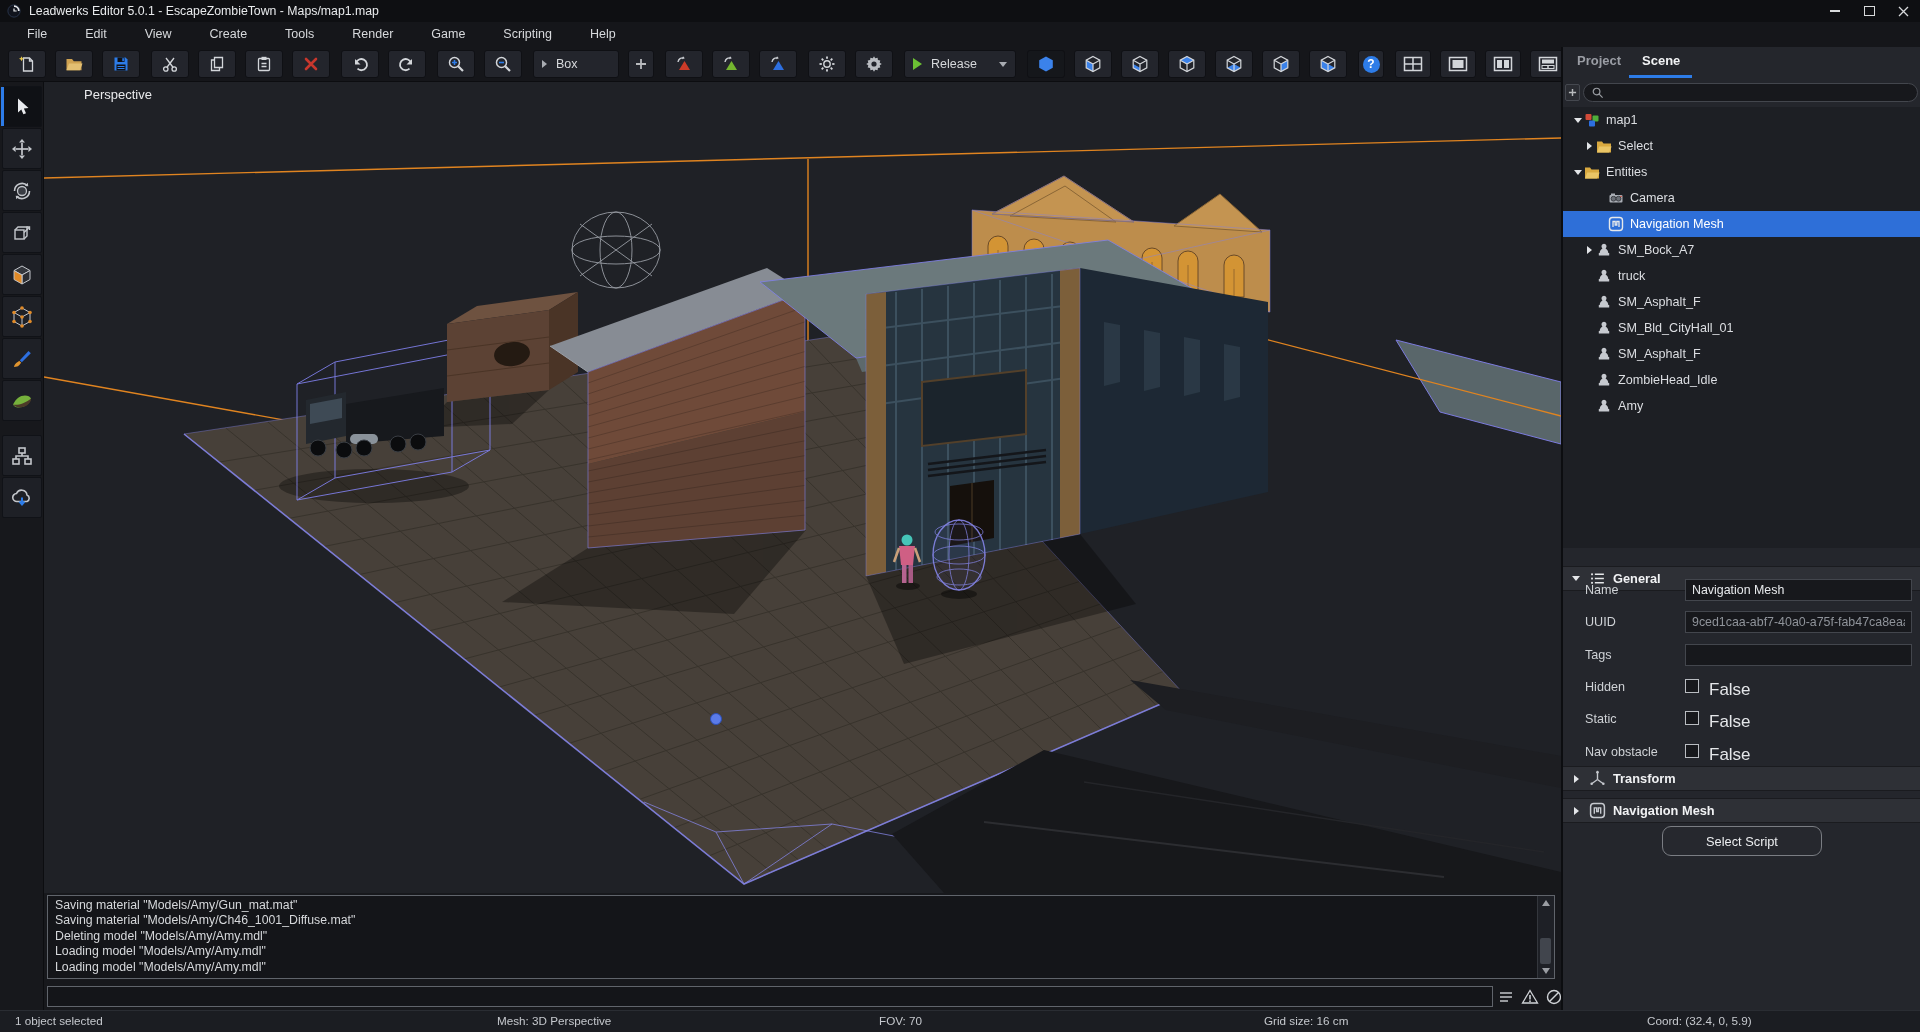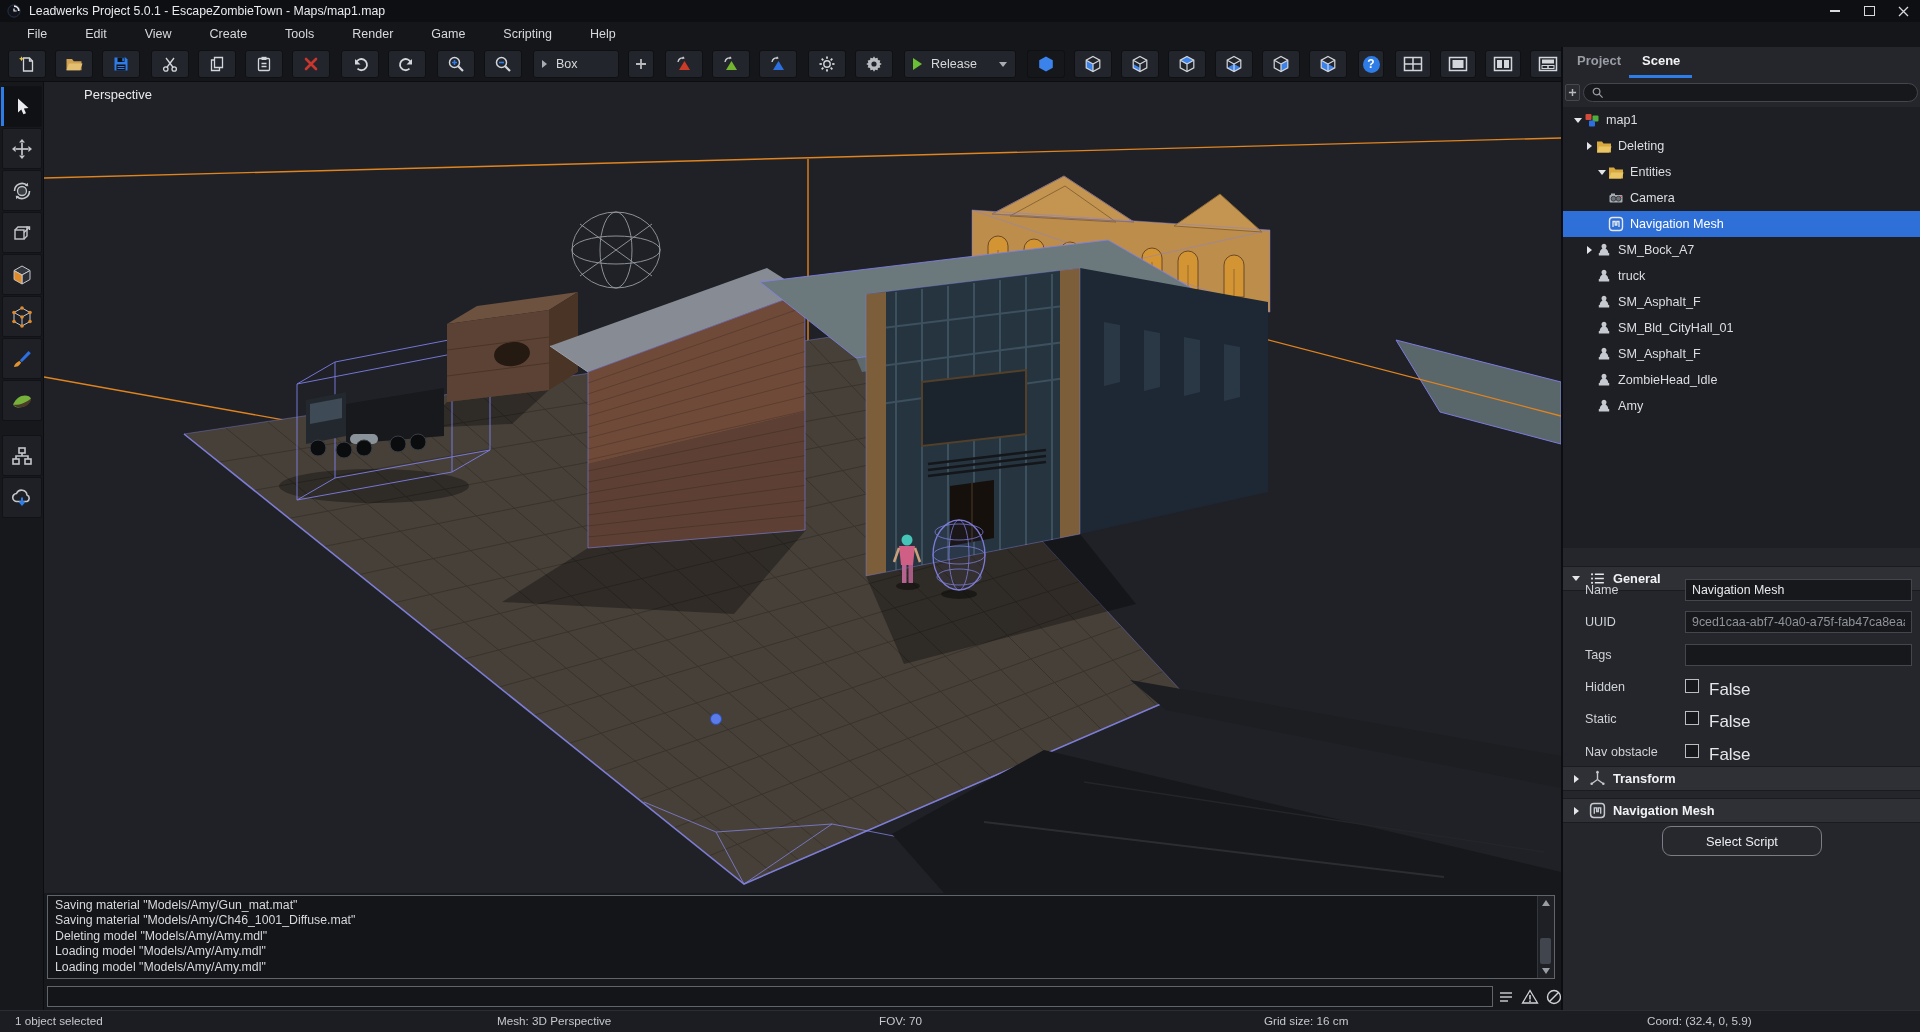--- a/index.html
+++ b/index.html
@@ -96,21 +96,21 @@
 <body>
 
 <div id="app">
 
   <div class="titlebar">
     <svg class="applogo" viewBox="0 0 16 16">
         <circle cx="8" cy="8" r="7" fill="#10131c" stroke="#2c3850"></circle>
         <path d="M8 2.5A5.5 5.5 0 0 1 13.5 8" fill="none" stroke="#e8eaec" stroke-width="2"></path>
         <path d="M8 5v3h3" fill="none" stroke="#e8eaec" stroke-width="1.4"></path>
       </svg>
-    <span class="title-text">Leadwerks Project 5.0.1 - EscapeZombieTown - Maps/map1.map</span>
+    <span class="title-text">Leadwerks Editor 5.0.1 - EscapeZombieTown - Maps/map1.map</span>
 
     <div class="wcontrols"></div>
     <div class="wcontrols" style="position:absolute;right:0;top:0;display:flex;">
       <div class="wbtn">
           <div class="min-glyph"></div>
         </div>
       <div class="wbtn">
           <div class="max-glyph"></div>
         </div>
       <div class="wbtn">
@@ -780,23 +780,23 @@
         <div class="tree-row" style="padding-left: 20px;">
           <span class="tree-arrow">
             <span class="tri-r"></span>
           </span>
           <span class="tree-icon">
             <svg viewBox="0 0 16 16">
               <path d="M1 3.5h5l1.5 2H15v9H1z" fill="#d9a93f"></path>
               <path d="M1 14.5l2.2-6h12.4l-2.4 6z" fill="#eac566"></path>
             </svg>
           </span>
-          <span class="tree-label">Deleting</span>
-        </div>
-        <div class="tree-row" style="padding-left: 32px;">
+          <span class="tree-label">Select</span>
+        </div>
+        <div class="tree-row" style="padding-left: 8px;">
           <span class="tree-arrow">
             <span class="tri-d"></span>
           </span>
           <span class="tree-icon">
             <svg viewBox="0 0 16 16">
               <path d="M1 3.5h5l1.5 2H15v9H1z" fill="#d9a93f"></path>
               <path d="M1 14.5l2.2-6h12.4l-2.4 6z" fill="#eac566"></path>
             </svg>
           </span>
           <span class="tree-label">Entities</span>

